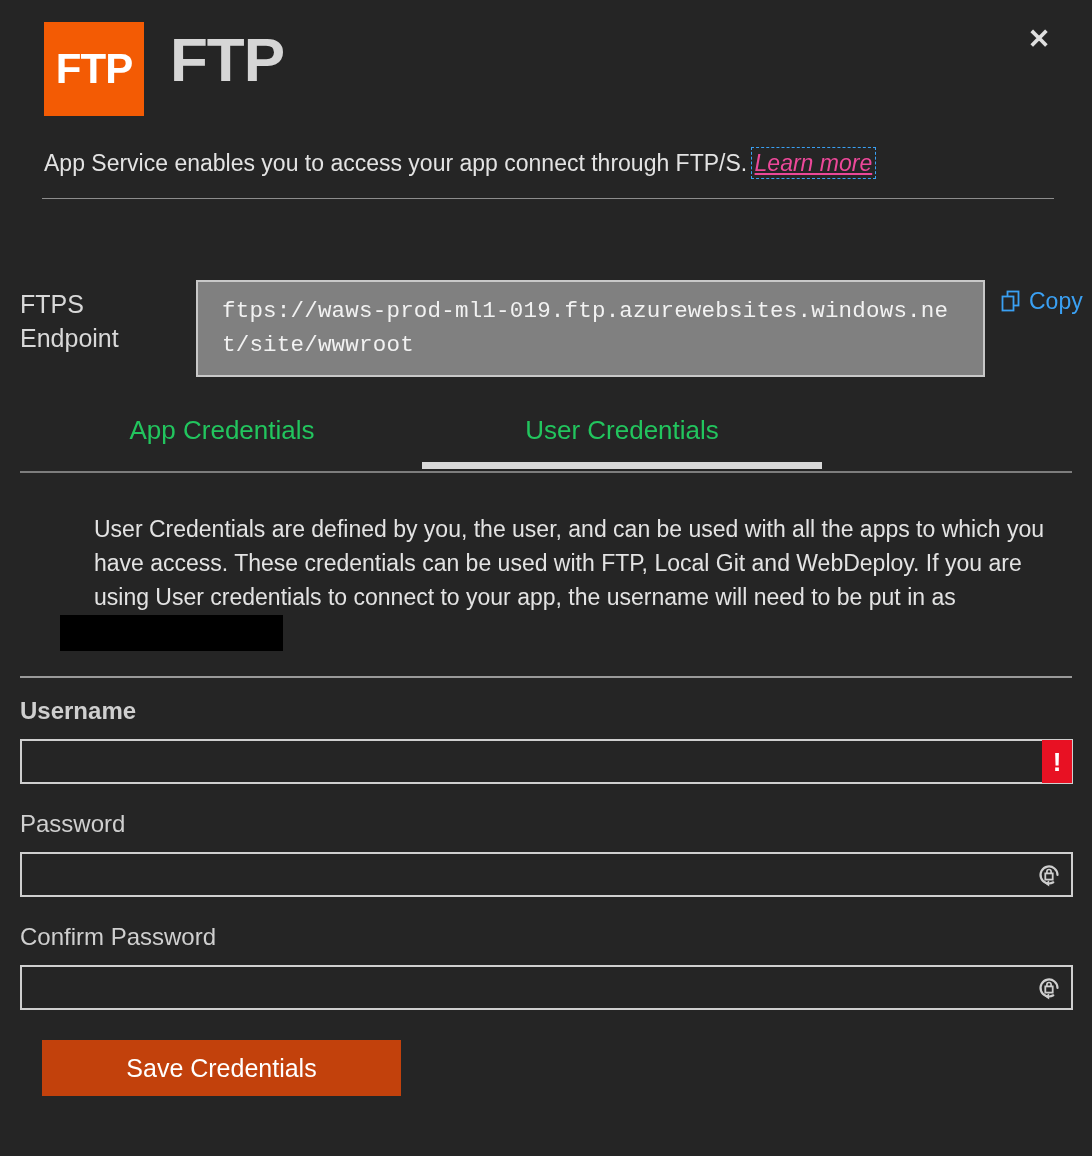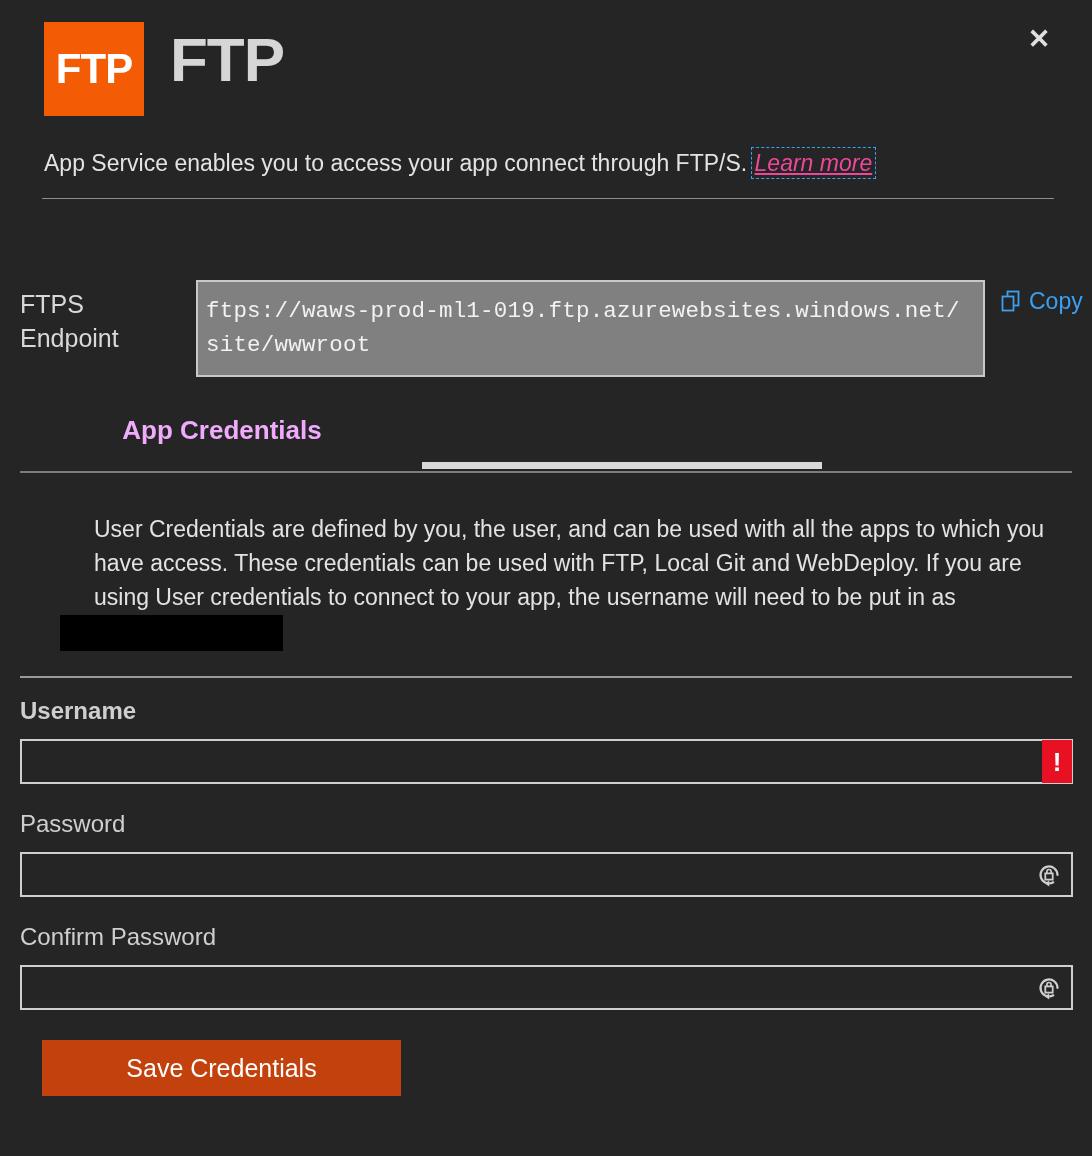--- a/index.html
+++ b/index.html
@@ -110,21 +110,21 @@
     line-height: 1.35;
   }
   .endpoint-box {
     position: absolute;
     left: 196px;
     top: 280px;
     width: 789px;
     height: 97px;
     background: #808080;
     border: 2px solid #c8c8c8;
-    padding: 12px 10px 0 8px;
+    padding: 12px 10px 0 24px;
     overflow: hidden;
   }
   .endpoint-box .endpoint-value {
     font-family: "Liberation Mono", "DejaVu Sans Mono", monospace;
     font-size: 22.5px;
     line-height: 34px;
     color: #f2f2f2;
     word-break: break-all;
     letter-spacing: 0.2px;
   }
@@ -152,24 +152,23 @@
     height: 62px;
   }
   .tab {
     position: absolute;
     top: 0;
     height: 62px;
     display: flex;
     align-items: flex-start;
     justify-content: center;
     font-size: 26px;
-    color: #f0abfc;
+    color: #22c55e;
     cursor: pointer;
     user-select: none;
-    font-weight: bold;
   }
   .tab.app { left: 2px; width: 400px; }
   .tab.user { left: 402px; width: 400px; }
   .tab-underline {
     position: absolute;
     left: 422px;
     top: 462px;
     width: 400px;
     height: 7px;
     background: #d8d8d8;
@@ -316,20 +315,23 @@
       <rect x="6.5" y="1.5" width="11" height="14" stroke="#3aa0f3" stroke-width="1.8"></rect>
       <rect x="1.5" y="6.5" width="11" height="14" fill="#252525" stroke="#3aa0f3" stroke-width="1.8"></rect>
     </svg>
   </span>
   <span>Copy</span>
 </div>
 
 <div class="tabs">
   <div class="tab app">
     <span>App Credentials</span>
+  </div>
+  <div class="tab user">
+    <span>User Credentials</span>
   </div>
 </div>
 <div class="tab-underline"></div>
 <div class="tabs-divider"></div>
 
 <div class="para">User Credentials are defined by you, the user, and can be used with all the apps to which you have access. These credentials can be used with FTP, Local Git and WebDeploy. If you are using User credentials to connect to your app, the username will need to be put in as</div>
 <div class="redaction"></div>
 <div class="hr-mid"></div>
 
 <div class="field-label username-label">Username</div>

